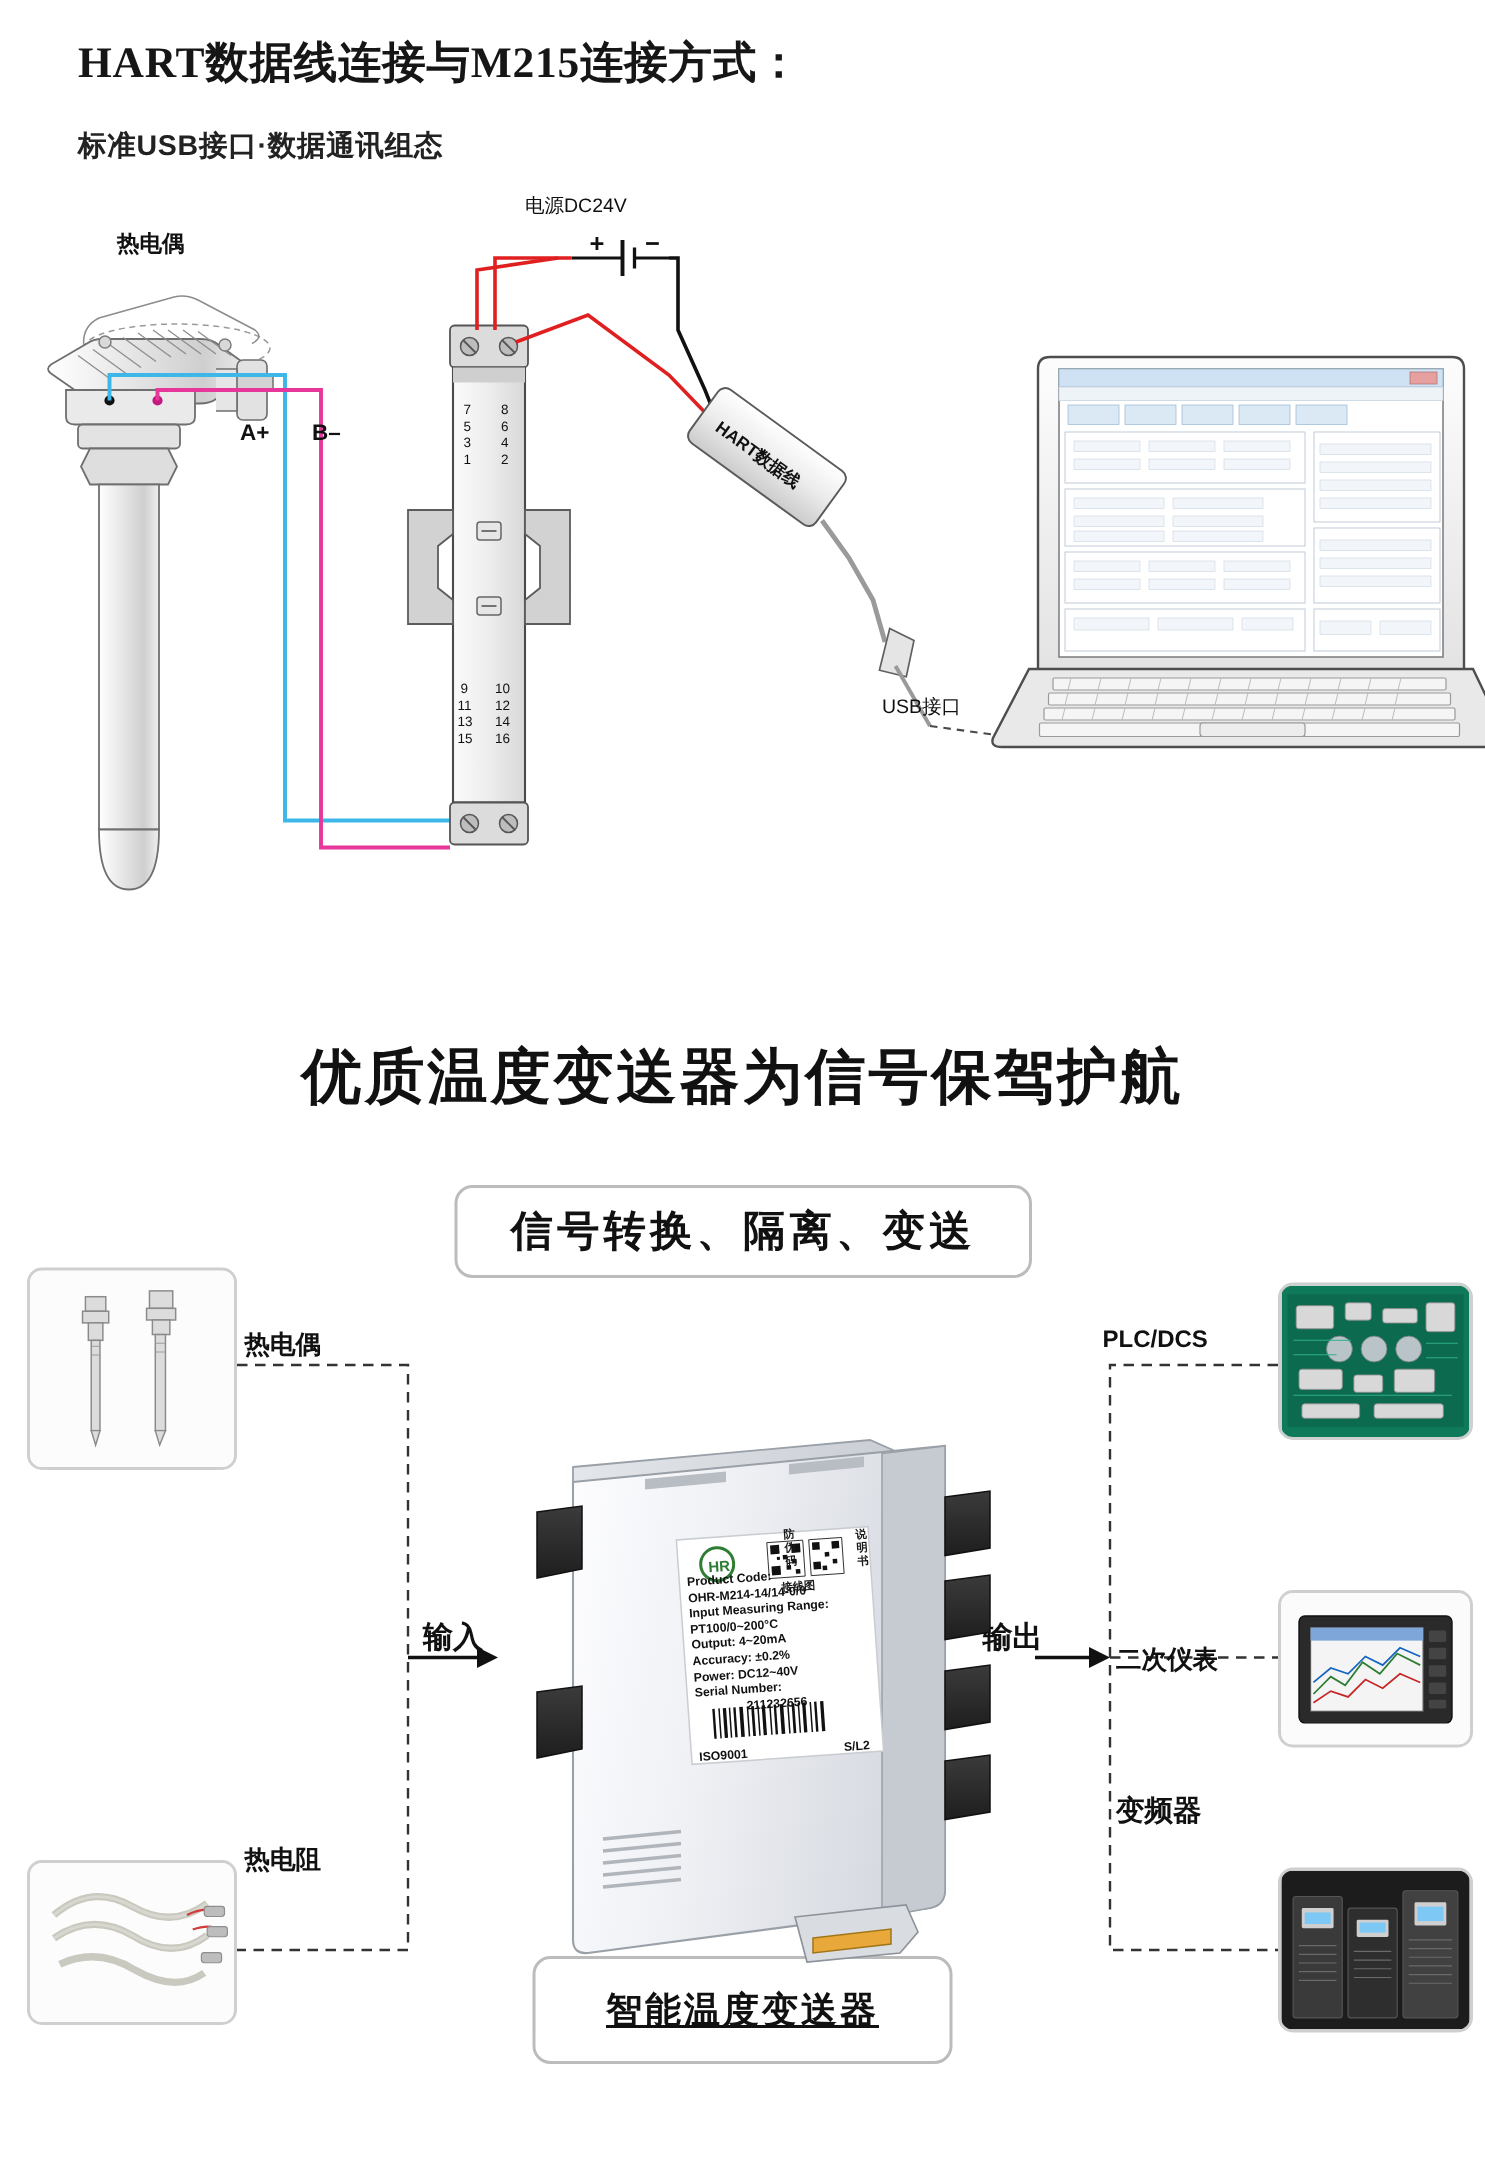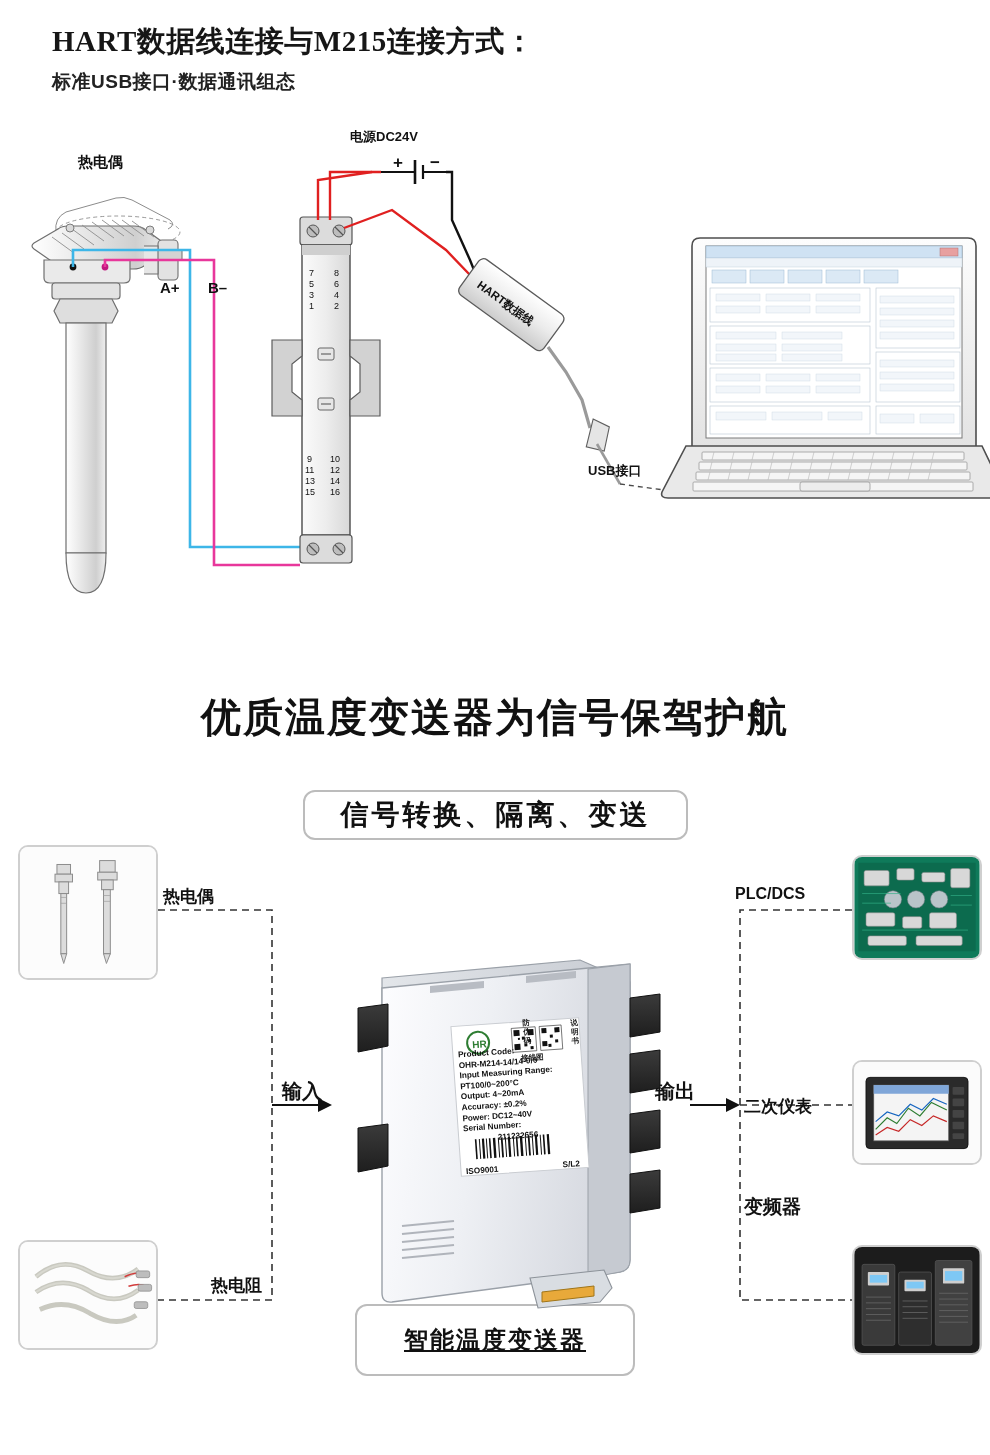--- a/index.html
+++ b/index.html
@@ -28,37 +28,37 @@
   }
   .header .h1 {
     font-size: 29px;
     font-weight: bold;
     letter-spacing: 0.5px;
     color: #161616;
     white-space: nowrap;
     font-family: Liberation Serif, serif;
   }
   .header .h2 {
-    margin-top: 7px;
+    margin-top: 22px;
     font-size: 19px;
     font-weight: bold;
     color: #222;
     letter-spacing: 0.5px;
     white-space: nowrap;
   }
 
   
   .lbl {
     position: absolute;
     font-size: 15px;
     font-weight: bold;
     color: #111;
     white-space: nowrap;
   }
-  .lbl.sm { font-size: 13px; font-weight: bold; }
+  .lbl.sm { font-size: 13px; font-weight: normal; }
 
   
   #diagram1 { position: absolute; left: 0; top: 110px; width: 990px; height: 560px; }
 
   
   .section-title {
     position: absolute;
     width: 990px;
     top: 690px;
     text-align: center;
@@ -74,21 +74,21 @@
     border-radius: 12px;
     background: #fff;
     display: flex;
     align-items: center;
     justify-content: center;
     font-weight: bold;
     color: #111;
     box-sizing: border-box;
   }
   #pill-convert {
-    left: 303px; top: 790px; width: 385px; height: 50px;
+    left: 303px; top: 790px; width: 385px; height: 62px;
     font-size: 28px; letter-spacing: 3px;
   }
   #pill-device {
     left: 355px; top: 1304px; width: 280px; height: 72px;
     font-size: 24px; letter-spacing: 2px; text-decoration: underline;
   }
 
   .photo-box {
     position: absolute;
     border: 2px solid #cfcfcf;
@@ -544,21 +544,21 @@
     </g>
     <path d="M318 318 l14 7 l-14 7 z" fill="#111"></path>
 
     <g stroke="#111" stroke-width="2.2" fill="none">
       <path d="M690 325 L726 325"></path>
     </g>
     <path d="M726 318 l14 7 l-14 7 z" fill="#111"></path>
   </svg>
 
   <div class="lbl" style="left:163px; top:885px; font-size:17px;">热电偶</div>
-  <div class="lbl" style="left:163px; top:1274px; font-size:17px;margin-left:48px;">热电阻</div>
+  <div class="lbl" style="left:163px; top:1228px; font-size:17px;">热电阻</div>
   <div class="lbl" style="left:735px; top:885px; font-size:16px;">PLC/DCS</div>
   <div class="lbl" style="left:744px; top:1095px; font-size:17px;">二次仪表</div>
   <div class="lbl" style="left:744px; top:1194px; font-size:19px;">变频器</div>
 
   <div class="arrow-label" style="left:282px; top:1078px;">输入</div>
   <div class="arrow-label" style="left:655px; top:1078px;">输出</div>
 
   <svg id="module" viewBox="0 0 360 380">
     <defs>
       <linearGradient id="bodyG" x1="0" y1="0" x2="1" y2="0.2">

